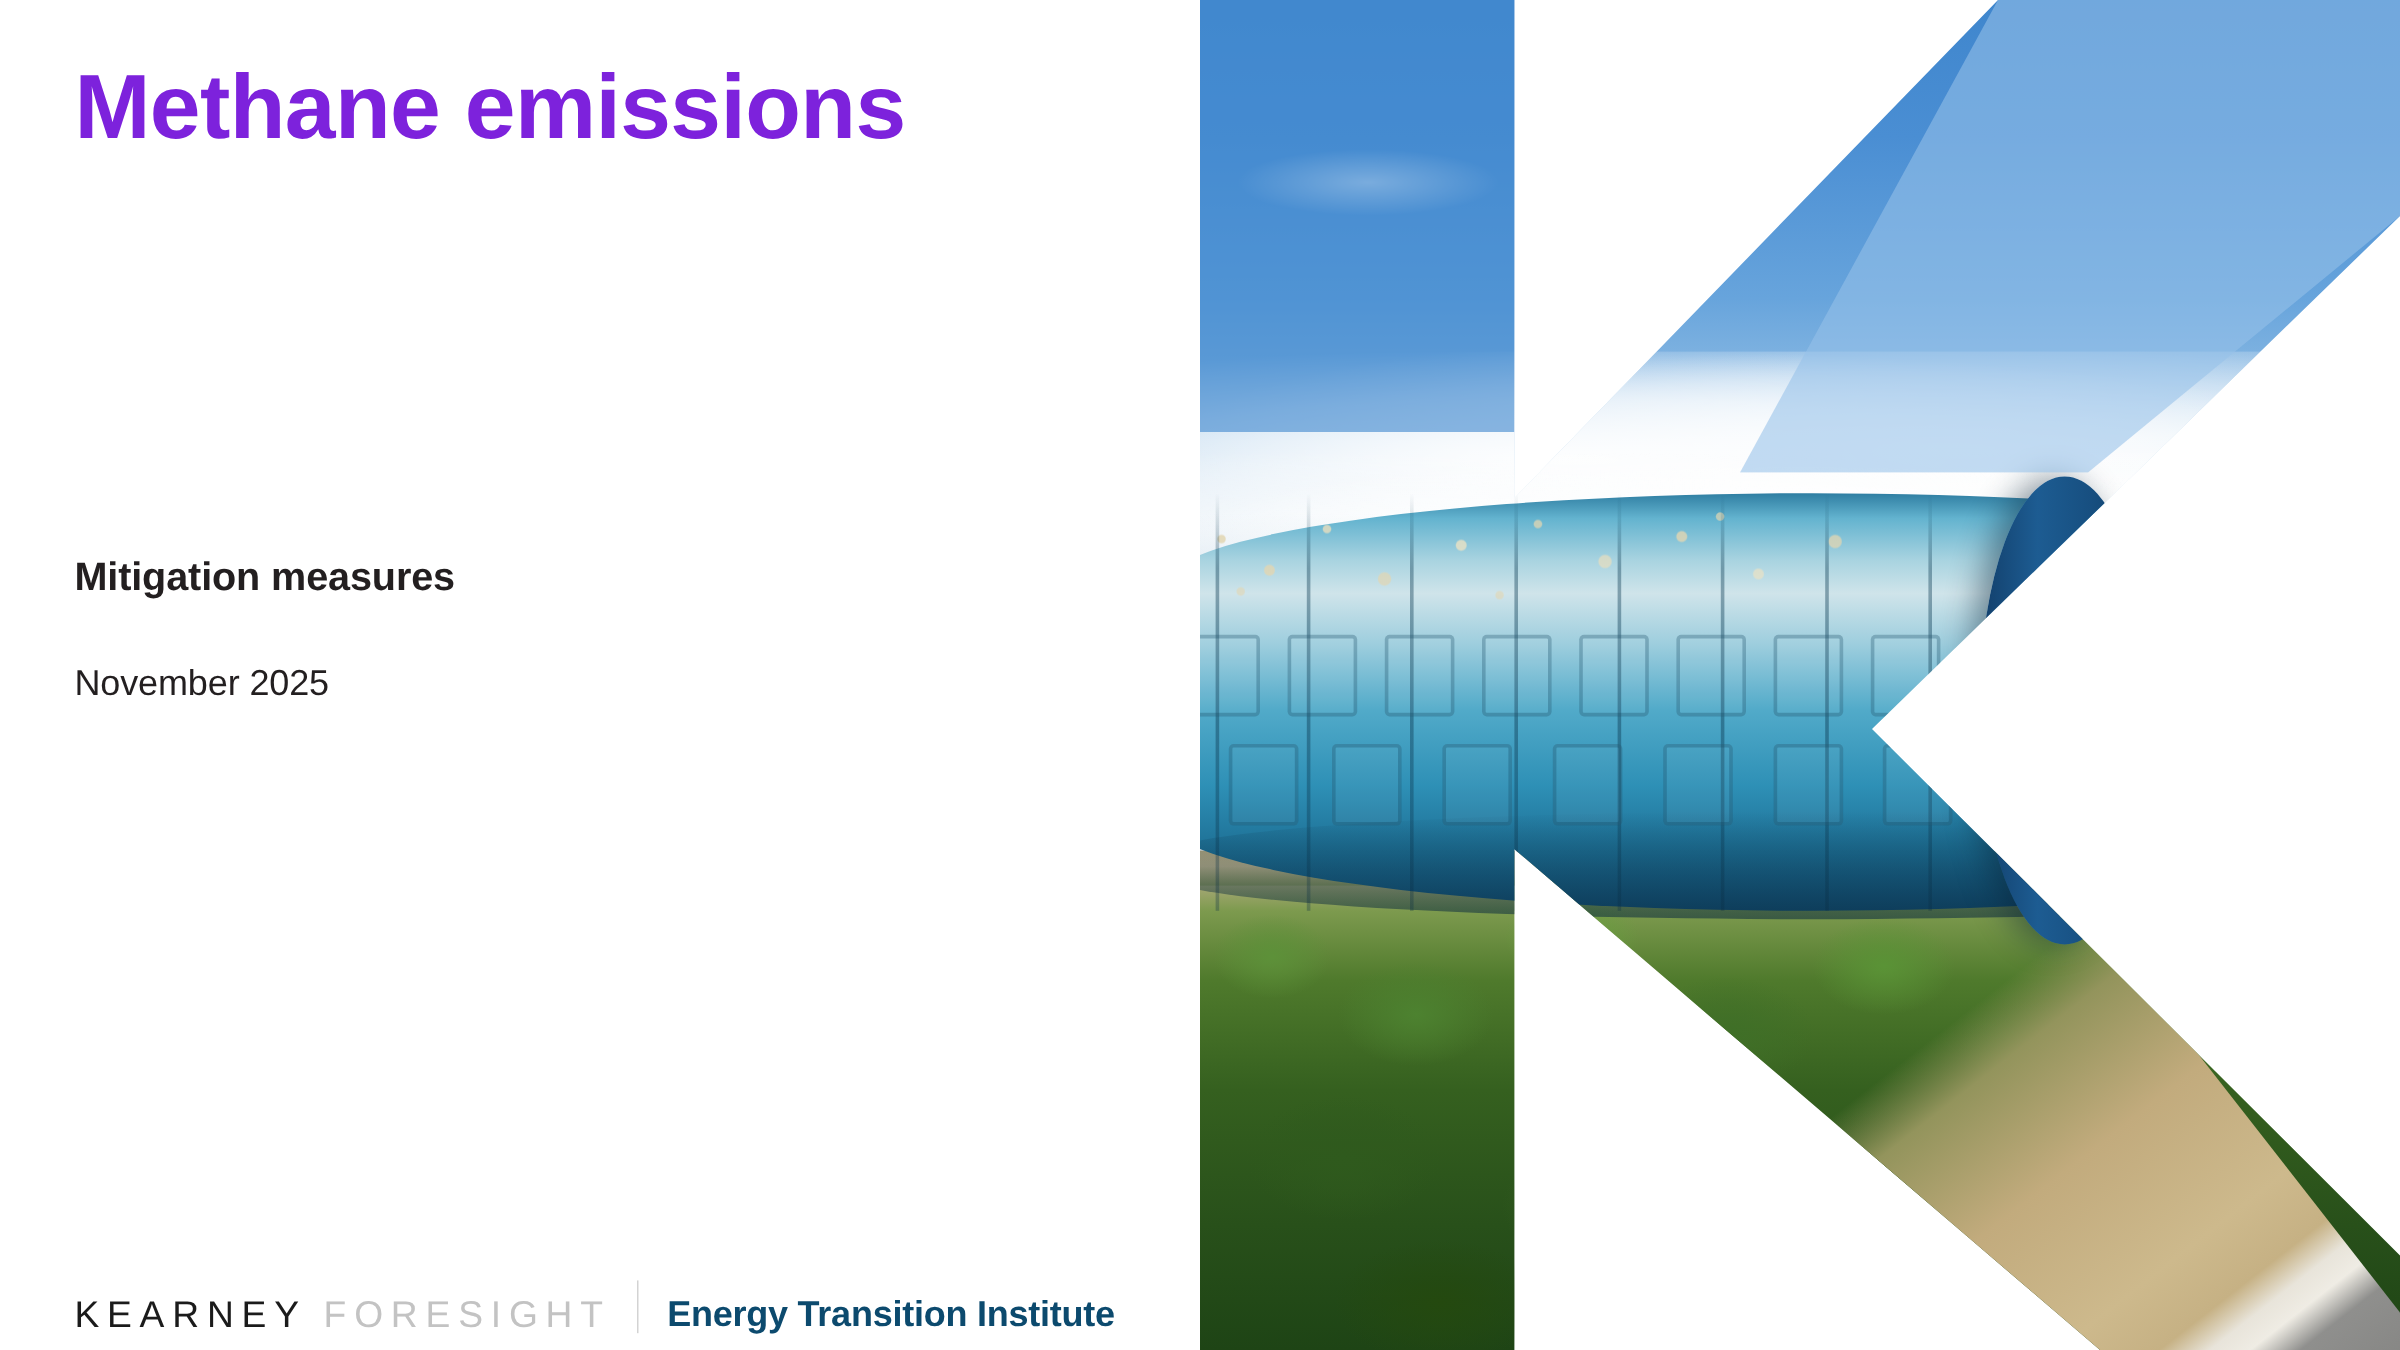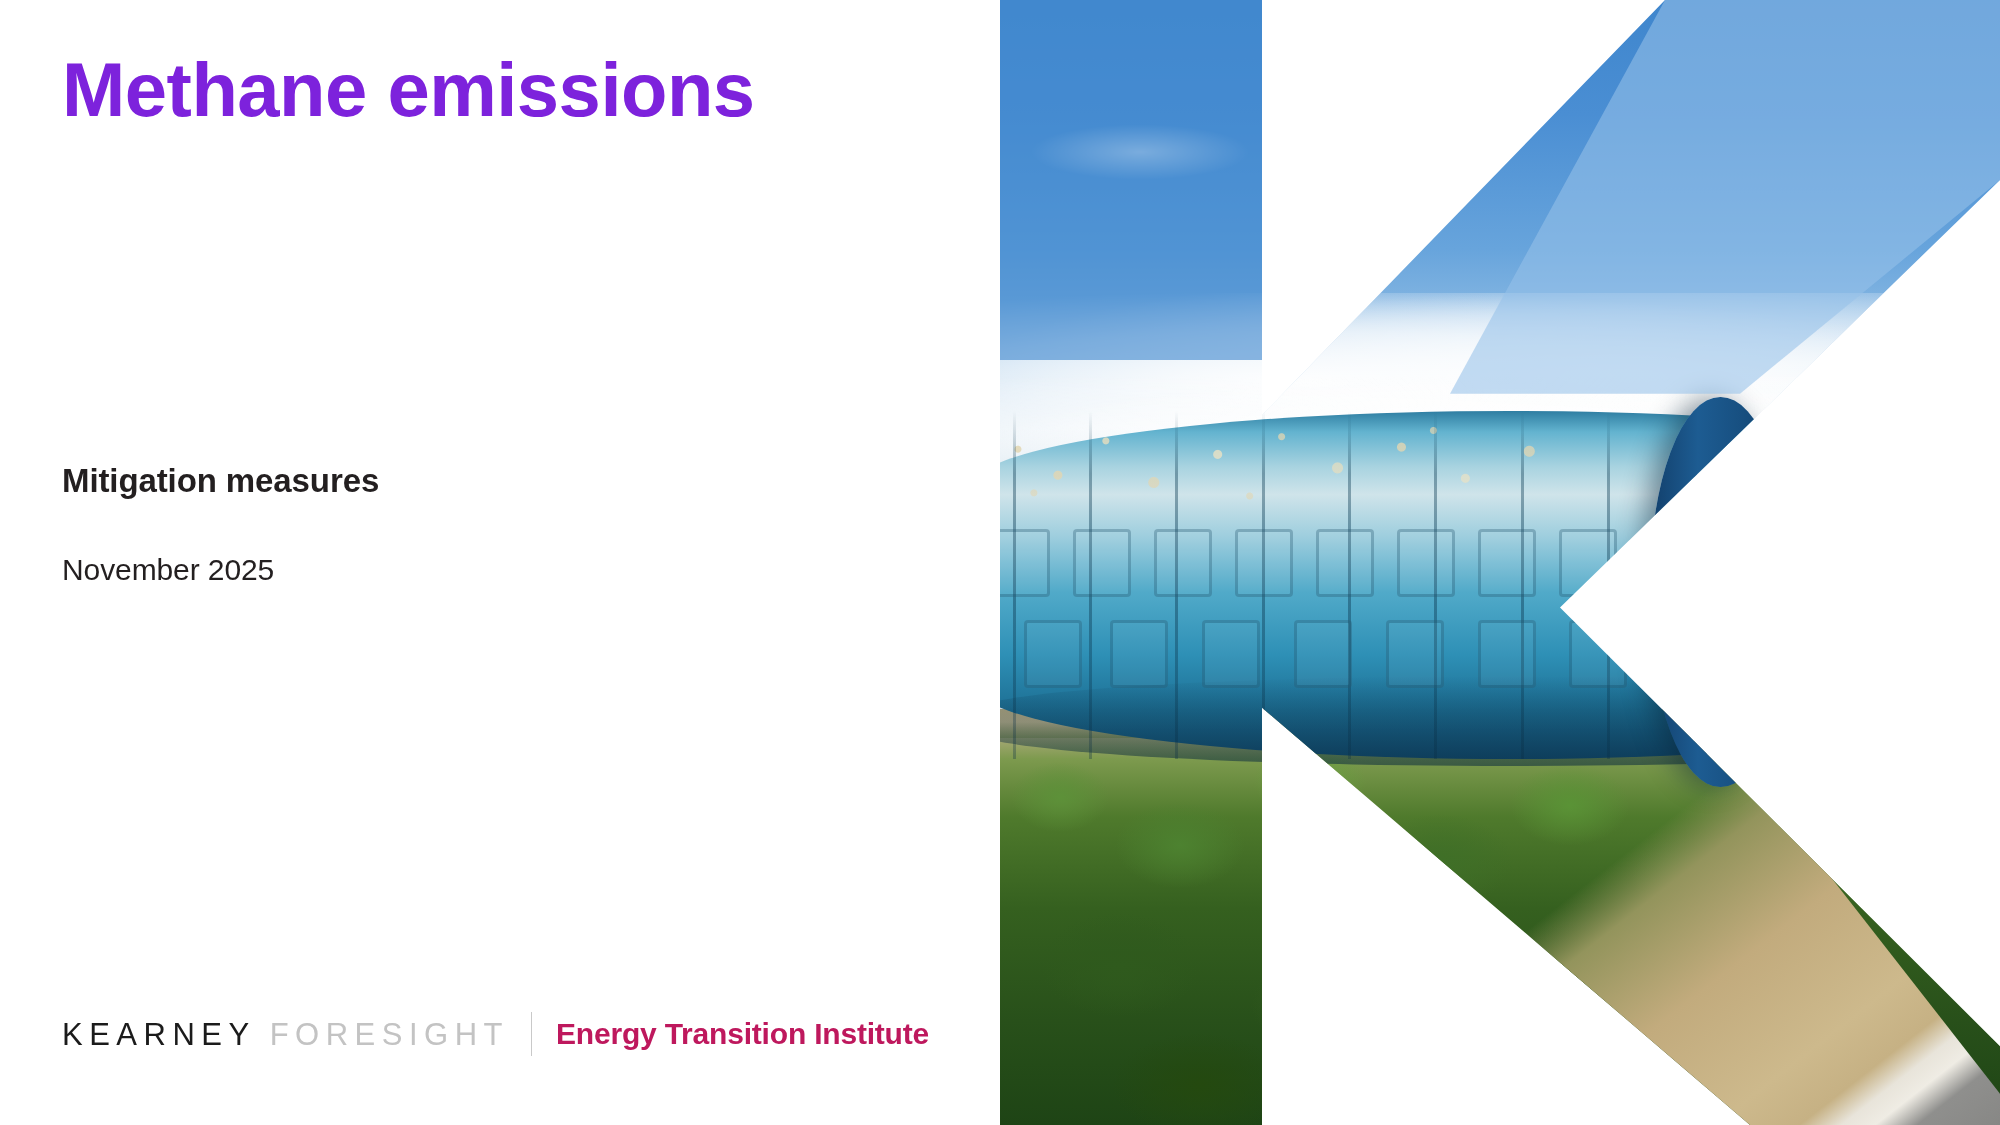--- a/index.html
+++ b/index.html
@@ -65,23 +65,23 @@
     font-weight: 400;
     color: #231f20;
     letter-spacing: -0.1px;
     white-space: nowrap;
   }
 
   
   #logo-lockup {
     position: absolute;
     left: 62px;
-    top: 1013px;
+    top: 1069px;
     display: flex;
-    align-items: center;
+    align-items: flex-end;
     height: 42px;
   }
   .logo-kearney {
     font-size: 31px;
     font-weight: 400;
     letter-spacing: 6.5px;
     color: #1b1b1b;
     line-height: 1;
   }
   .logo-foresight {
@@ -95,21 +95,21 @@
   #logo-divider {
     width: 1px;
     height: 44px;
     background: #c9c9c9;
     margin-left: 22px;
     margin-right: 24px;
   }
   .logo-eti {
     font-size: 30px;
     font-weight: 700;
-    color: #be185d;
+    color: #0c4a6e;
     letter-spacing: -0.2px;
     line-height: 1;
   }
 
   
   #photo-panel {
     position: absolute;
     left: 1000px;
     top: 0;
     width: 1000px;

